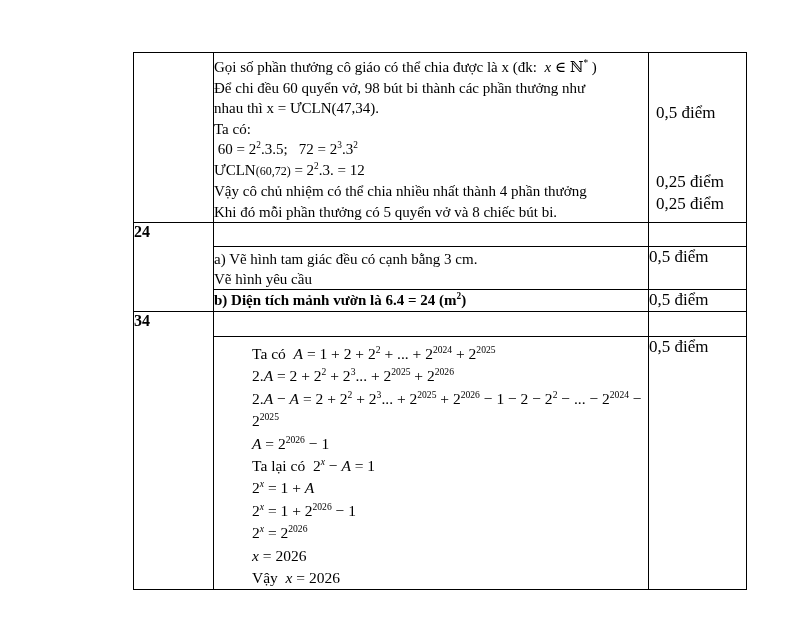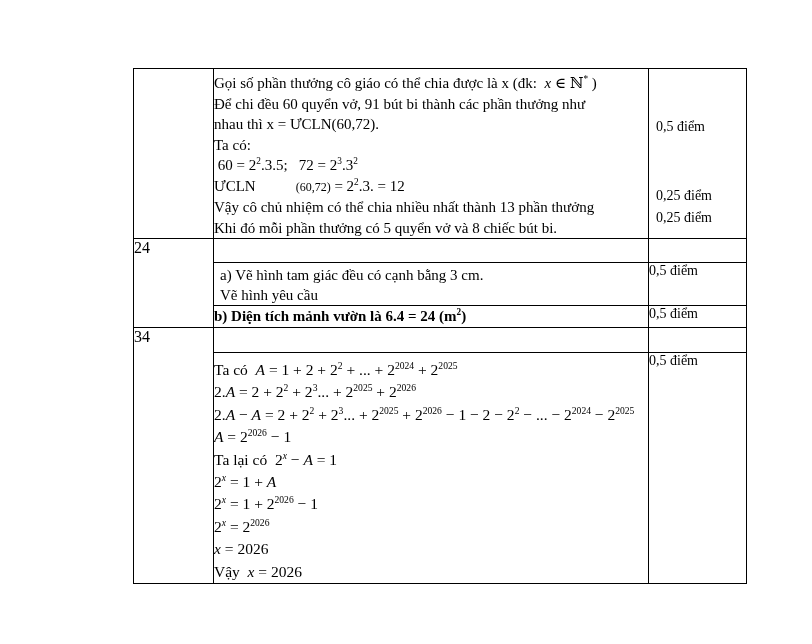--- a/index.html
+++ b/index.html
@@ -12,59 +12,59 @@
     width: 812px;
     height: 644px;
     background: #ffffff;
     overflow: hidden;
     font-family: "Liberation Serif", "DejaVu Serif", serif;
     color: #000000;
   }
   table.anskey {
     position: absolute;
     left: 133px;
-    top: 68px;
+    top: 52px;
     width: 613px;
     border-collapse: collapse;
     table-layout: fixed;
   }
   table.anskey td {
     border: 1.5px solid #000000;
     padding: 0;
     vertical-align: top;
     overflow: hidden;
   }
   td.num {
-    font-weight: normal;
+    font-weight: bold;
     font-size: 16px;
     vertical-align: middle;
     padding-left: 8px;
   }
   td.content {
     padding: 0 8px;
   }
   .tline {
     white-space: pre-wrap;
     font-size: 15px;
     line-height: 20.5px;
   }
   .lines-q23 { padding-top: 4px; }
-  .lines-q24a { padding-top: 2px; margin-left: 6px; }
+  .lines-q24a { padding-top: 2px; }
   .lines-q24a .tline { line-height: 20px; }
   .lines-q24b .tline { line-height: 21px; font-weight: bold; }
   .lines-q25 { padding-top: 6px; }
-  .lines-q25 .tline { font-size: 15.5px; line-height: 22.4px; }
+  .lines-q25 .tline { font-size: 15.5px; line-height: 22.4px; margin-left: 38px; }
   sup {
     font-size: 0.62em;
     line-height: 0;
     vertical-align: super;
   }
-  .sm { font-size: 0.8em; margin-left: 40px; }
+  .sm { font-size: 0.8em; }
   td.pts {
-    font-size: 14px;
+    font-size: 17px;
   }
   .pts-inner {
     position: relative;
     height: 100%;
     padding-left: 7px;
   }
   .pts-abs { position: absolute; left: 7px; white-space: nowrap; }
   td.pts-mid { vertical-align: middle; padding-left: 7px; }
   td.pts-q25 { padding-left: 7px; padding-top: 102px; }
   td.spacer { height: 100%; }
@@ -79,26 +79,26 @@
       <col style="width:435px">
       <col style="width:98px">
     </colgroup>
 
     <tbody>
         <tr style="height:166px">
       <td class="num"></td>
       <td class="content">
         <div class="lines-q23">
               <div class="tline">Gọi số phần thưởng cô giáo có thể chia được là x (đk:  <i>x</i> ∈ ℕ<sup>*</sup> )</div>
-              <div class="tline">Để chi đều 60 quyển vở, 91 bút bi thành các phần thưởng như</div>
-              <div class="tline">nhau thì x = ƯCLN(60,72).</div>
+              <div class="tline">Để chi đều 60 quyển vở, 98 bút bi thành các phần thưởng như</div>
+              <div class="tline">nhau thì x = ƯCLN(47,34).</div>
               <div class="tline">Ta có:</div>
               <div class="tline"> 60 = 2<sup>2</sup>.3.5;   72 = 2<sup>3</sup>.3<sup>2</sup></div>
               <div class="tline">ƯCLN<span class="sm">(60,72)</span> = 2<sup>2</sup>.3. = 12</div>
-              <div class="tline">Vậy cô chủ nhiệm có thể chia nhiều nhất thành 13 phần thưởng</div>
+              <div class="tline">Vậy cô chủ nhiệm có thể chia nhiều nhất thành 4 phần thưởng</div>
               <div class="tline">Khi đó mỗi phần thưởng có 5 quyển vở và 8 chiếc bút bi.</div>
             </div>
       </td>
       <td class="pts">
         <div class="pts-inner">
           <span class="pts-abs" style="top:50px">0,5 điểm</span>
           <span class="pts-abs" style="top:119px">0,25 điểm</span>
           <span class="pts-abs" style="top:141px">0,25 điểm</span>
         </div>
       </td>

